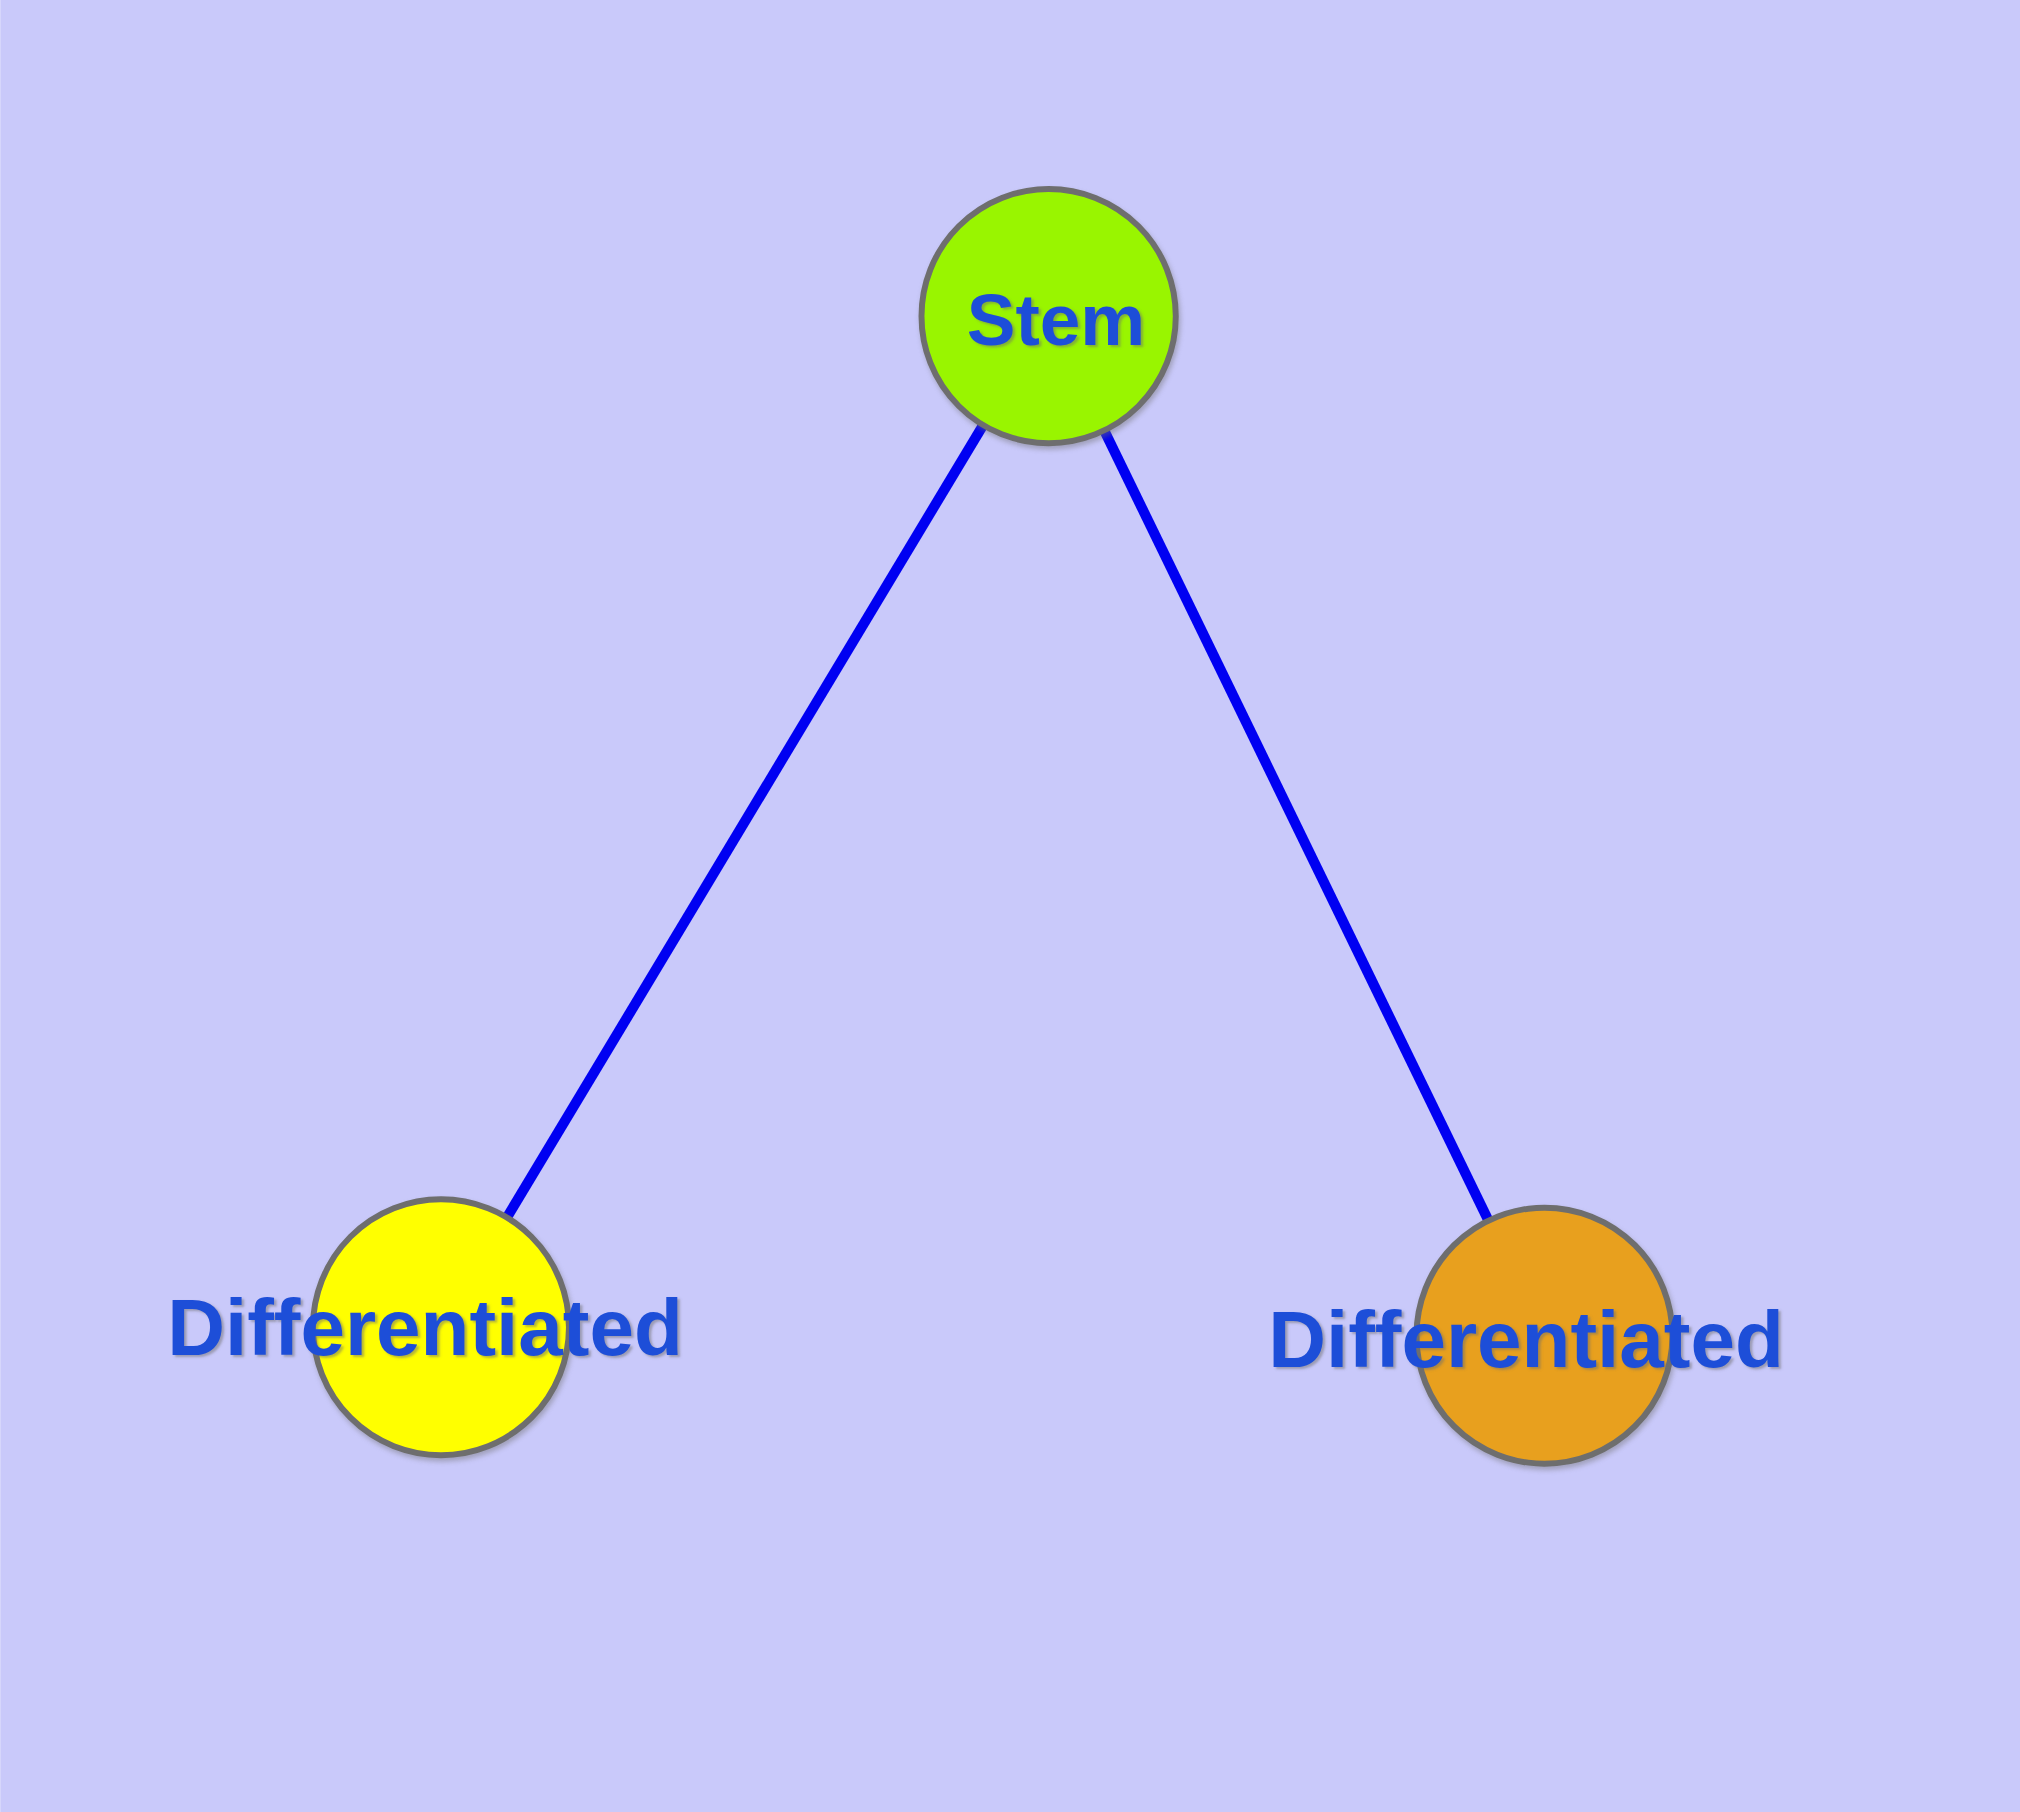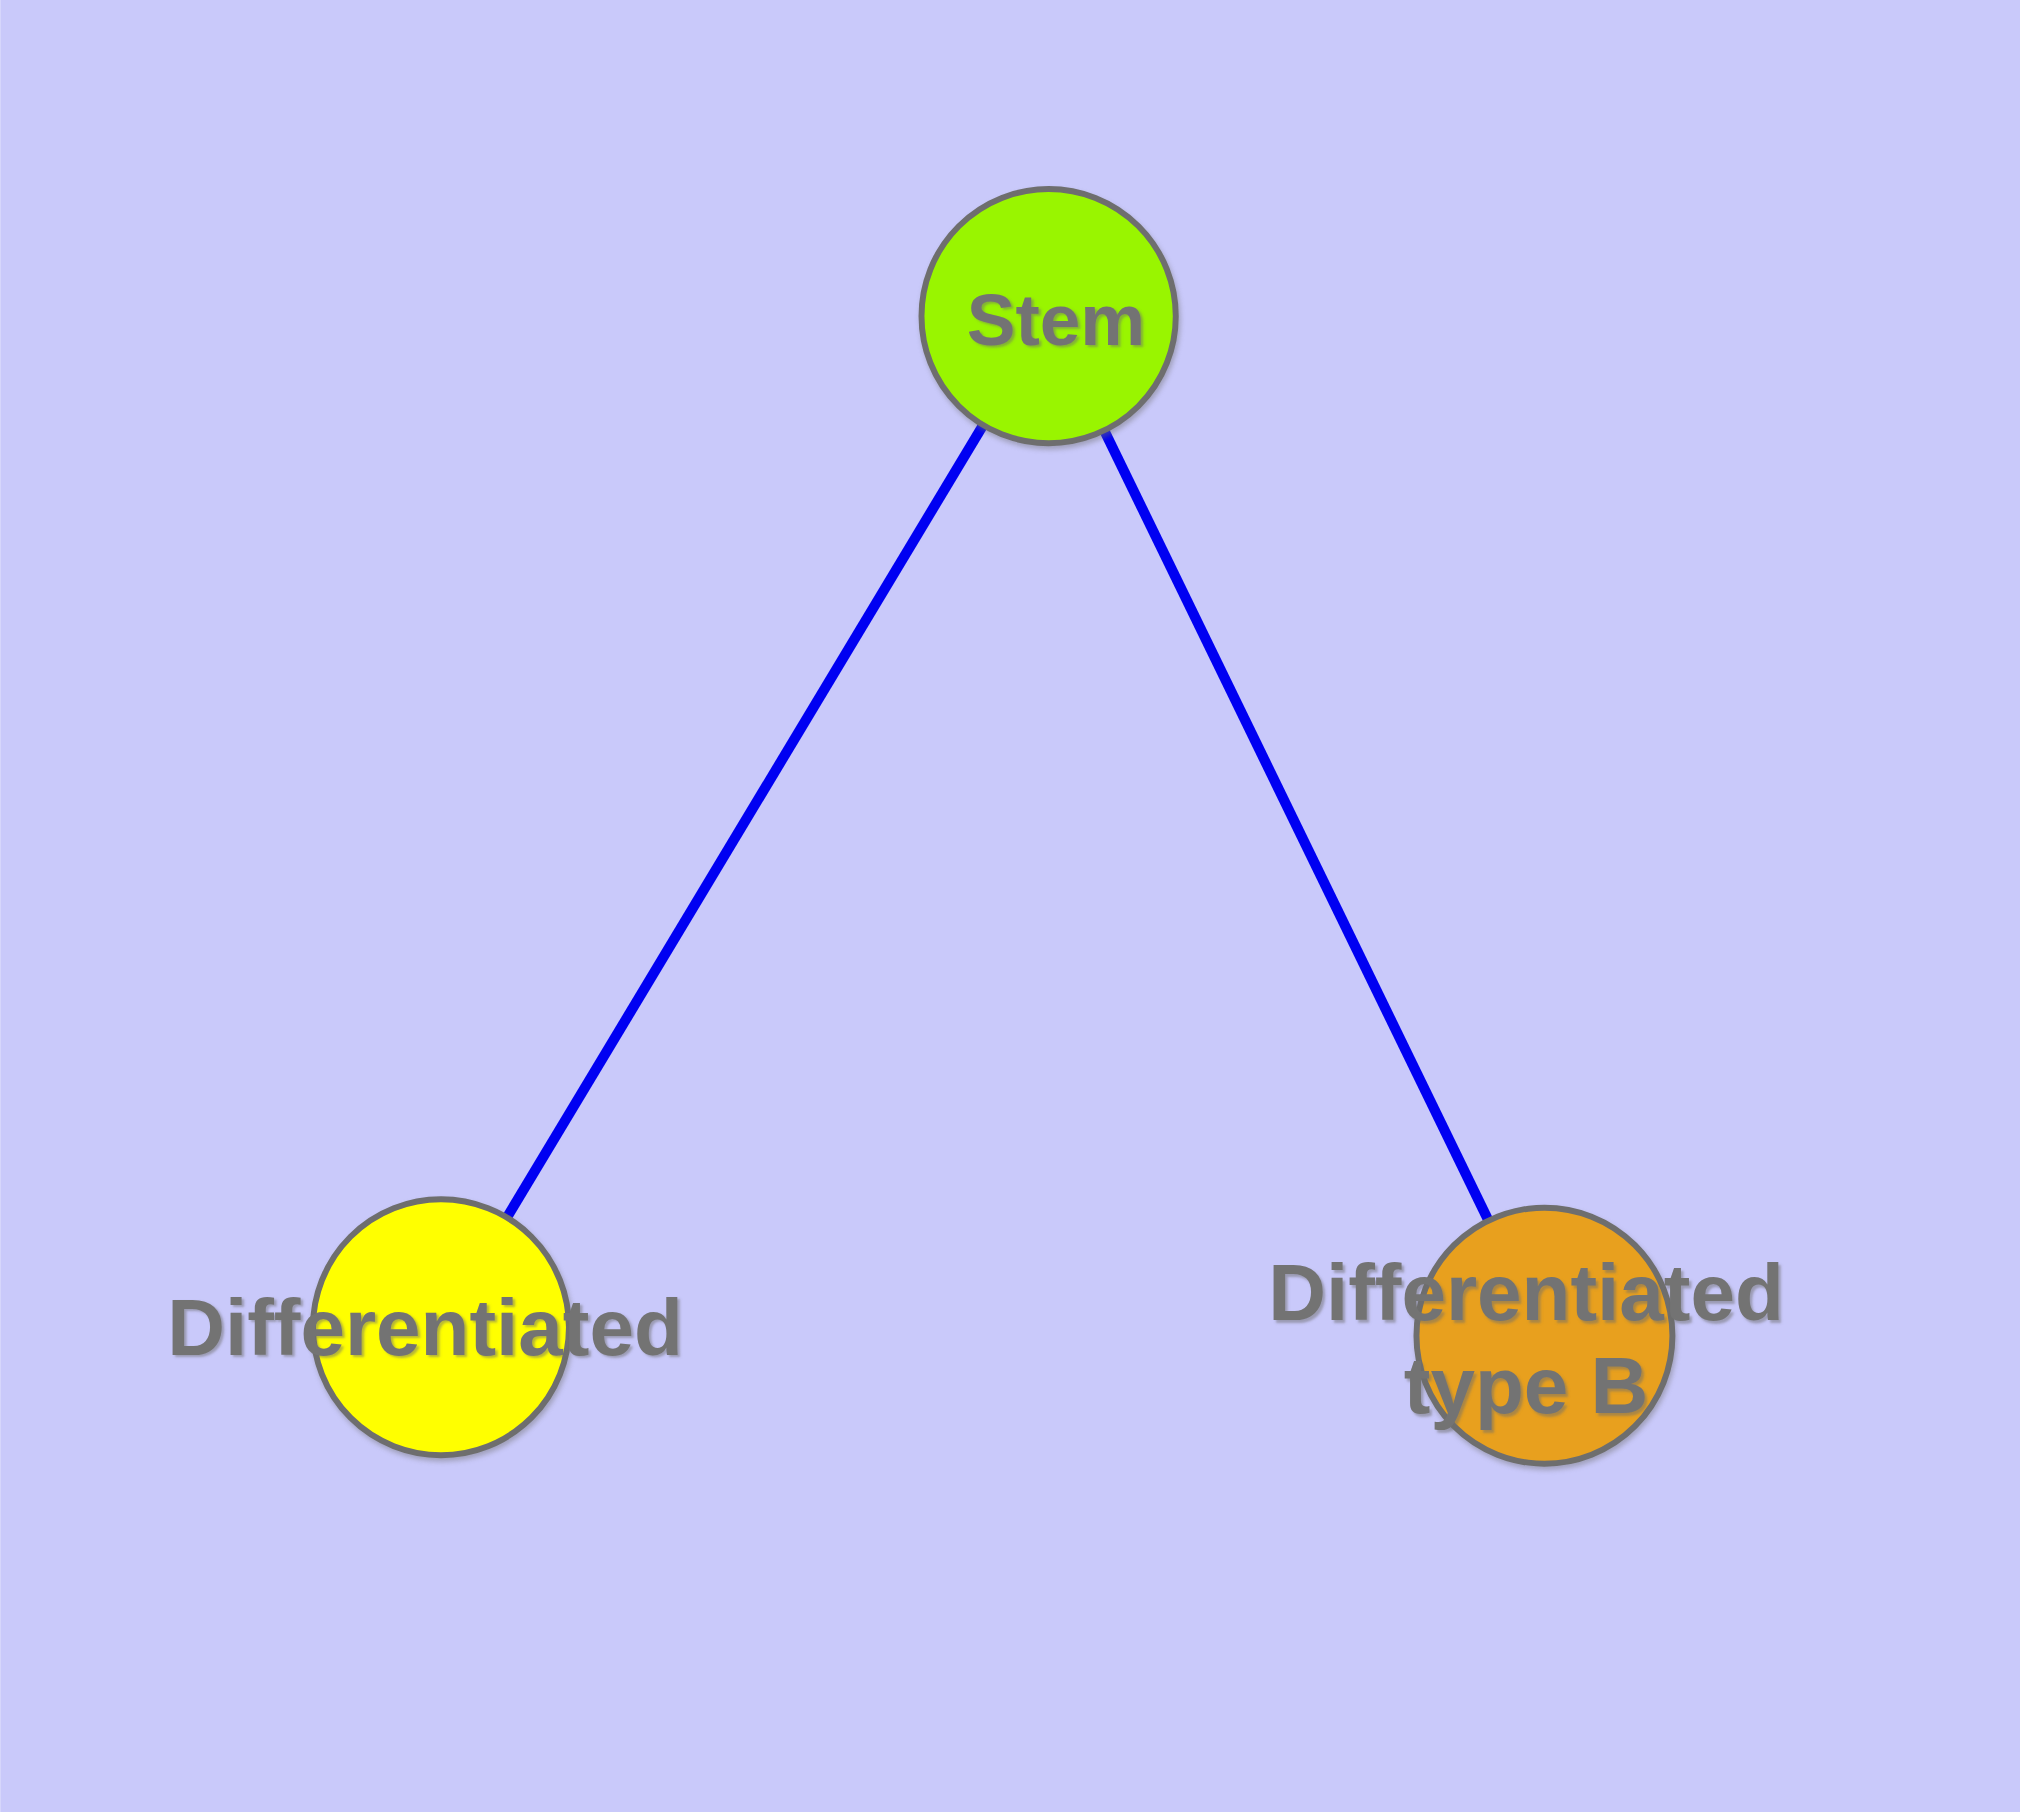--- a/index.html
+++ b/index.html
@@ -28,21 +28,21 @@
   }
   .node-circle {
     stroke-width: 7px;
     filter: drop-shadow(2px 4px 3px rgba(110,110,110,0.45));
   }
   .label {
     position: absolute;
     transform: translate(-50%, -50%);
     text-align: center;
     font-weight: bold;
-    color: #737373;
+    color: #1d4ed8;
     white-space: nowrap;
     text-shadow: 2.5px 2.5px 2.5px rgba(110,110,110,0.5);
     pointer-events: none;
   }
   .label.single {
     line-height: 1;
   }
   .label .label-line {
     line-height: 93px;
   }
@@ -68,17 +68,16 @@
   </svg>
 
   <div class="label single" style="left:1056px; top:319px; font-size:73px;">Stem</div>
 
   <div class="label" style="left:425px; top:1327px; font-size:80px;">
     <div class="label-line">Differentiated</div>
   </div>
 
   <div class="label" style="left:1526px; top:1339px; font-size:80px;">
     <div class="label-line">Differentiated</div>
-    <div class="label-line">type B</div>
   </div>
 
 </div>
 
 
 </body></html>

